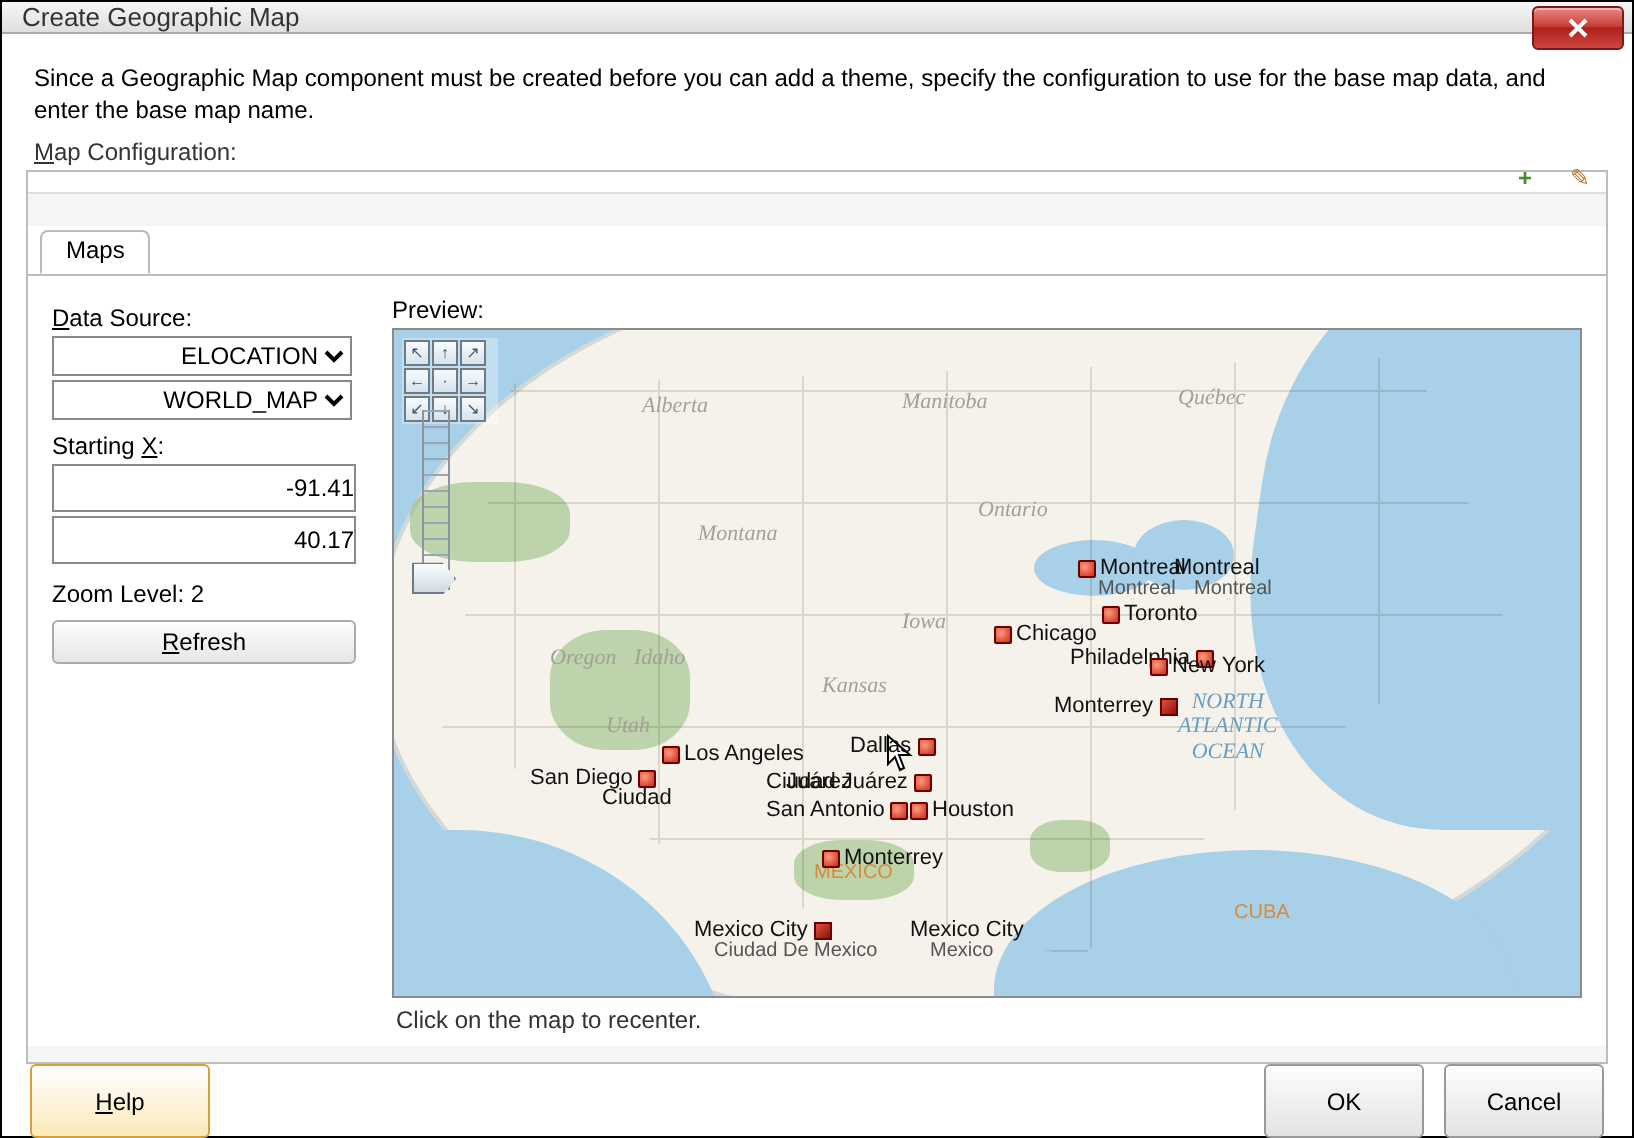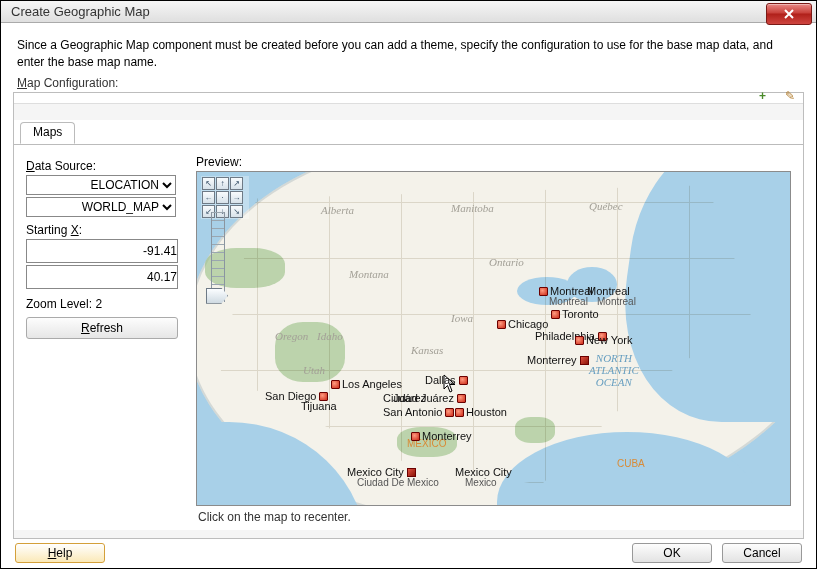--- a/index.html
+++ b/index.html
@@ -279,21 +279,21 @@
   
   .footer {
     height: 38px;
     display: flex;
     align-items: center;
     padding: 0 14px;
     gap: 10px;
   }
   .footer .spacer { flex:1; }
   .btn {
-    height: 20px;
+    height: 37px;
     min-width: 80px;
     border: 1px solid #999;
     background: linear-gradient(to bottom, #fdfdfd, #e3e3e3);
     border-radius: 3px;
     font-family: inherit;
     font-size: 12px;
     cursor: pointer;
     padding: 0 14px;
   }
   .btn.help {
@@ -420,21 +420,21 @@
             <div class="city" style="left: 342px; top: 113px;"><span class="dot"></span><span>Montreal</span><span class="sub">Montreal</span></div>
             <div class="city" style="left: 390px; top: 113px;"><span>Montreal</span><span class="sub">Montreal</span></div>
             <div class="city" style="left: 354px; top: 136px;"><span class="dot"></span><span>Toronto</span></div>
             <div class="city" style="left: 300px; top: 146px;"><span class="dot"></span><span>Chicago</span></div>
             <div class="city" style="left: 338px; top: 158px;"><span>Philadelphia</span> <span class="dot"></span></div>
             <div class="city" style="left: 378px; top: 162px;"><span class="dot"></span><span>New York</span></div>
             <div class="city cap" style="left: 330px; top: 182px;"><span>Monterrey</span> <span class="dot"></span></div>
             <div class="city" style="left: 134px; top: 206px;"><span class="dot"></span><span>Los Angeles</span></div>
             <div class="city" style="left: 228px; top: 202px;"><span>Dallas</span> <span class="dot"></span></div>
             <div class="city" style="left: 68px; top: 218px;"><span>San Diego</span> <span class="dot"></span></div>
-            <div class="city" style="left: 104px; top: 228px;"><span>Tijuana</span></div>
+            <div class="city" style="left: 104px; top: 228px;"><span>Ciudad</span></div>
             <div class="city" style="left: 148px; top: 220px; margin-left: 48px;"><span>Juárez</span></div>
             <div class="city" style="left: 186px; top: 220px;"><span>Ciudad Juárez</span> <span class="dot"></span></div>
             <div class="city" style="left: 186px; top: 234px;"><span>San Antonio</span> <span class="dot"></span></div>
             <div class="city" style="left: 258px; top: 234px;"><span class="dot"></span><span>Houston</span></div>
             <div class="city" style="left: 214px; top: 258px;"><span class="dot"></span><span>Monterrey</span></div>
             <div class="city cap" style="left: 150px; top: 294px;"><span>Mexico City</span> <span class="dot"></span><span class="sub">Ciudad De Mexico</span></div>
             <div class="city" style="left: 258px; top: 294px;"><span>Mexico City</span><span class="sub">Mexico</span></div>
           </div>
 
         <div class="hint">Click on the map to recenter.</div>

